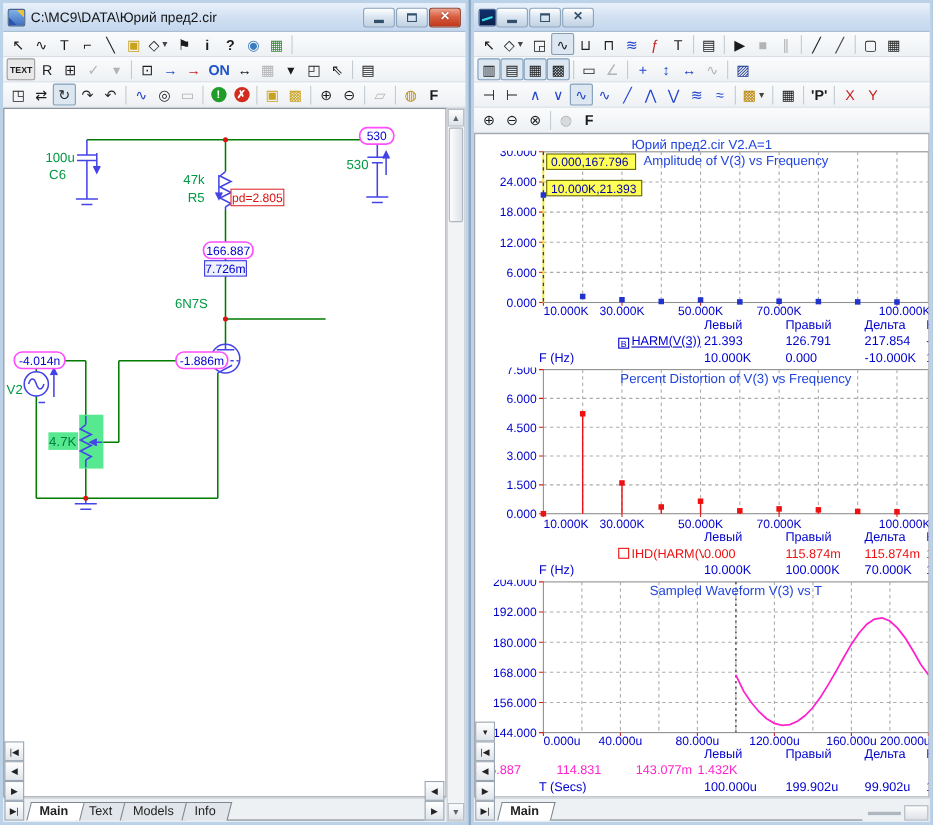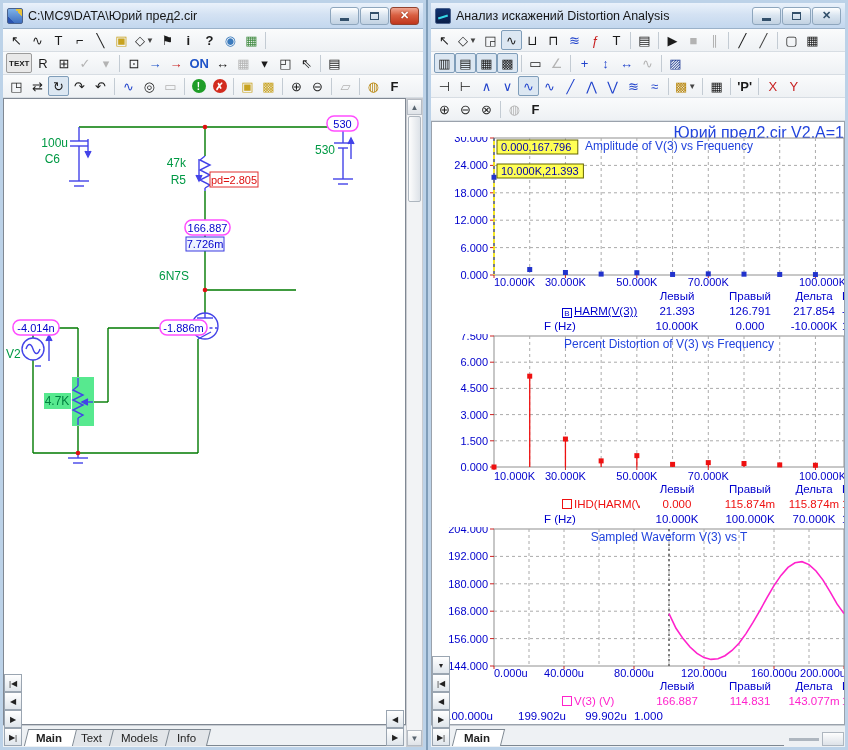--- a/index.html
+++ b/index.html
@@ -68,28 +68,28 @@
     transform:skewX(-14deg); margin-right:-4px; }
   .tab > span { display:inline-block; transform:skewX(14deg); }
   .tab.active { background:#ffffff; font-weight:bold; z-index:2; }
   .strip-fill { flex:1; border-bottom:1px solid #7d8791; height:20px; }
   .hscroll-mini { display:flex; margin-left:2px; }
   .hline { flex:1; align-self:center; height:3px; background:#aeb6bf; margin:0 3px; min-width:30px; }
   .hthumb { width:22px; height:14px; align-self:center; background:linear-gradient(#fdfdfd,#dde2e8); border:1px solid #aeb6bf; }
 
   
   .plot-page { flex:1; background:#fff; border:1px solid #9aa2ac; overflow:hidden; padding-top:2px; min-height:0; }
-  .chart-main-title { height:13px; font-size:16px; color:#2244dd; text-align:right; }
+  .chart-main-title { height:13px; font-size:12px; color:#2244dd; text-align:center; }
   .chart-block svg { display:block; }
 
   .ctable { font-size:11.5px; line-height:15px; }
   .crow { display:flex; height:15px; }
   .c0 { flex:0 0 208px; padding-left:130px; white-space:nowrap; overflow:hidden; }
-  .c0.sub { padding-left:112px; }
-  .cnum { text-align:center; }
+  .c0.sub { padding-left:58px; }
+  .cnum { text-align:left; }
   .c1 { flex:0 0 74px; } .c2 { flex:0 0 72px; } .c3 { flex:0 0 56px; }
   .chead { color:#0000cc; }
   .cbox { display:inline-block; width:10px; height:10px; border:1px solid currentColor;
     font-size:8px; line-height:10px; text-align:center; vertical-align:-1px; margin-right:2px; background:#fff; }
   .lbl-underline { text-decoration:underline;text-align:right; }
 </style>
 </head>
 <body>
 
 <div class="win" id="win-left">
@@ -323,21 +323,20 @@
       <span class="vthumb"></span>
       <span class="vspacer"></span>
       <span class="sbtn">▼</span>
     </div>
   </div>
 </div>
 
 <div class="win" id="win-right">
   <div class="titlebar">
     <span class="app-icon icon-ana"></span>
-    <span class="title-text">Анализ искажений Distortion Analysis</span>
     <span class="winbtns">
         <span class="winbtn ">
           <span class="g-min"></span>
         </span>
         <span class="winbtn ">
           <span class="g-max"></span>
         </span>
         <span class="winbtn ">
           <span class="g-x">✕</span>
         </span>
@@ -631,27 +630,27 @@
         </div>
       <div class="ctable">
           <div class="crow chead">
             <span class="c0"></span>
             <span class="cnum c1">Левый</span>
             <span class="cnum c2">Правый</span>
             <span class="cnum c3">Дельта</span>
             <span class="cnum c4">Наклон</span>
           </div>
           <div class="crow" style="color:#ff22cc">
-            <span class="c0"><span class="cbox"></span><span class="">V(3) (V)</span></span>
             <span class="cnum c1">166.887</span>
             <span class="cnum c2">114.831</span>
             <span class="cnum c3">143.077m</span>
             <span class="cnum c4">1.432K</span>
           </div>
           <div class="crow" style="color:#0000cc">
+            <span class="c0 sub"><span class="">T (Secs)</span></span>
             <span class="cnum c1">100.000u</span>
             <span class="cnum c2">199.902u</span>
             <span class="cnum c3">99.902u</span>
             <span class="cnum c4">1.000</span>
           </div>
         </div>
     </div>
   </div>
 
   <div class="tabstrip">

